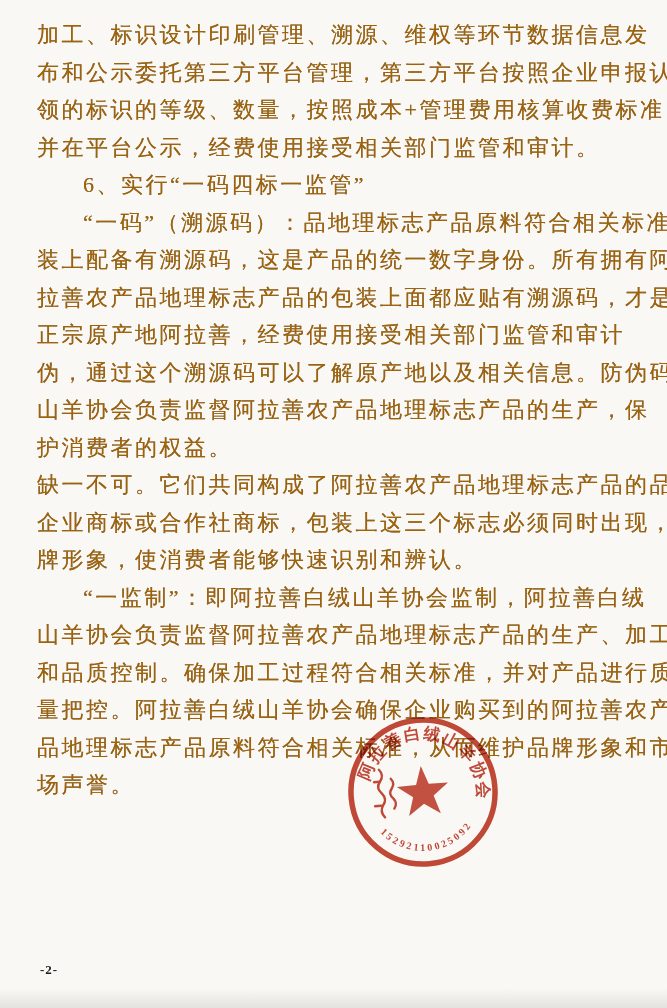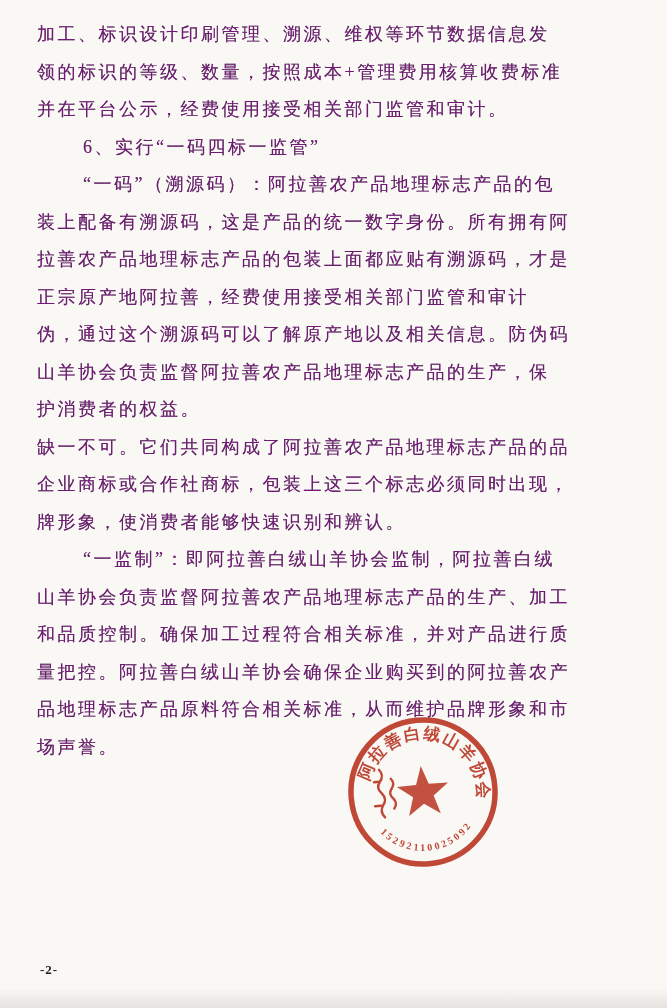--- a/index.html
+++ b/index.html
@@ -17,23 +17,23 @@
     position:absolute; left:0; right:0; bottom:0; height:20px;
     background:linear-gradient(to bottom, rgba(120,115,105,0), rgba(120,115,105,0.16));
     pointer-events:none;
   }
   .body-text {
     position:absolute;
     left:37px; top:16px; width:596px;
   }
   .line {
     height:37.5px; line-height:37.5px;
-    font-size:18px;
+    font-size:22px;
     letter-spacing:2.5px;
-    color:#701a75;
+    color:#a16207;
     white-space:nowrap;
     text-shadow:0 0 0.5px rgba(30,30,30,0.55);
   }
   .indent { text-indent:46px; }
   .spacer { height:37.5px; }
   .page-number {
     position:absolute; left:40px; top:962px;
     font-size:13px; font-weight:bold;
     letter-spacing:1px; color:#1c1c1c;
   }
@@ -52,24 +52,25 @@
   .seal-org-text { font-size:16.5px; letter-spacing:2px; }
   .seal-code-text { font-size:10px; letter-spacing:2.6px; font-family:"DejaVu Sans Mono",monospace; }
 </style>
 </head>
 <body>
 
 <div class="page">
 
   <div class="body-text">
     <div class="line">加工、标识设计印刷管理、溯源、维权等环节数据信息发</div>
+    <div class="line">布和公示委托第三方平台管理，第三方平台按照企业申报认</div>
     <div class="line">领的标识的等级、数量，按照成本+管理费用核算收费标准</div>
     <div class="line">并在平台公示，经费使用接受相关部门监管和审计。</div>
     <div class="line indent">6、实行“一码四标一监管”</div>
-    <div class="line indent">“一码”（溯源码）：阿拉善农产品地理标志产品的包</div>
+    <div class="line indent">“一码”（溯源码）：品地理标志产品原料符合相关标准</div>
     <div class="line">装上配备有溯源码，这是产品的统一数字身份。所有拥有阿</div>
     <div class="line">拉善农产品地理标志产品的包装上面都应贴有溯源码，才是</div>
     <div class="line">正宗原产地阿拉善，经费使用接受相关部门监管和审计</div>
     <div class="line">伪，通过这个溯源码可以了解原产地以及相关信息。防伪码</div>
     <div class="line">山羊协会负责监督阿拉善农产品地理标志产品的生产，保</div>
     <div class="line">护消费者的权益。</div>
     <div class="line">缺一不可。它们共同构成了阿拉善农产品地理标志产品的品</div>
     <div class="line">企业商标或合作社商标，包装上这三个标志必须同时出现，</div>
     <div class="line">牌形象，使消费者能够快速识别和辨认。</div>
     <div class="line indent">“一监制”：即阿拉善白绒山羊协会监制，阿拉善白绒</div>

